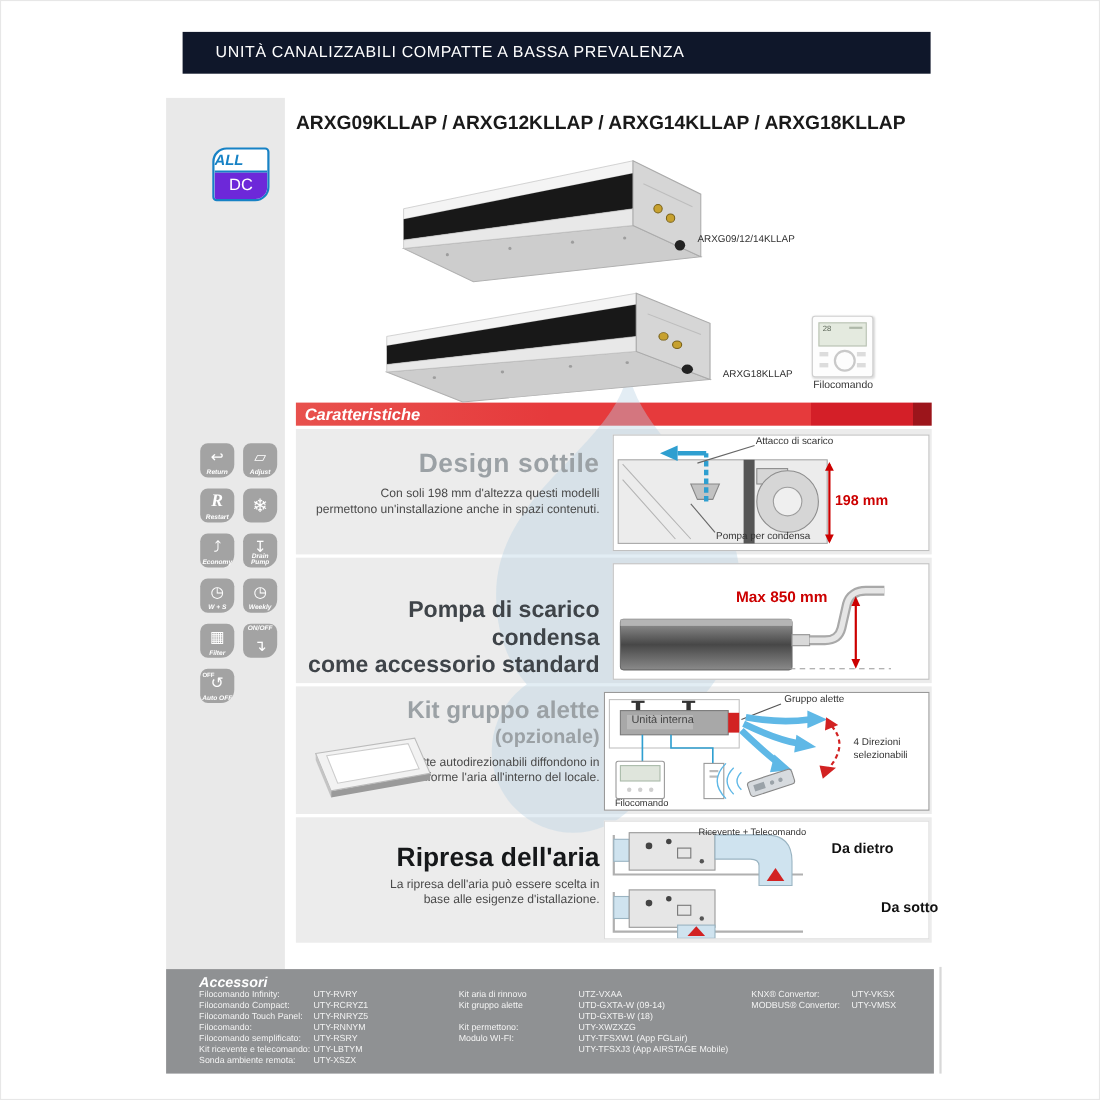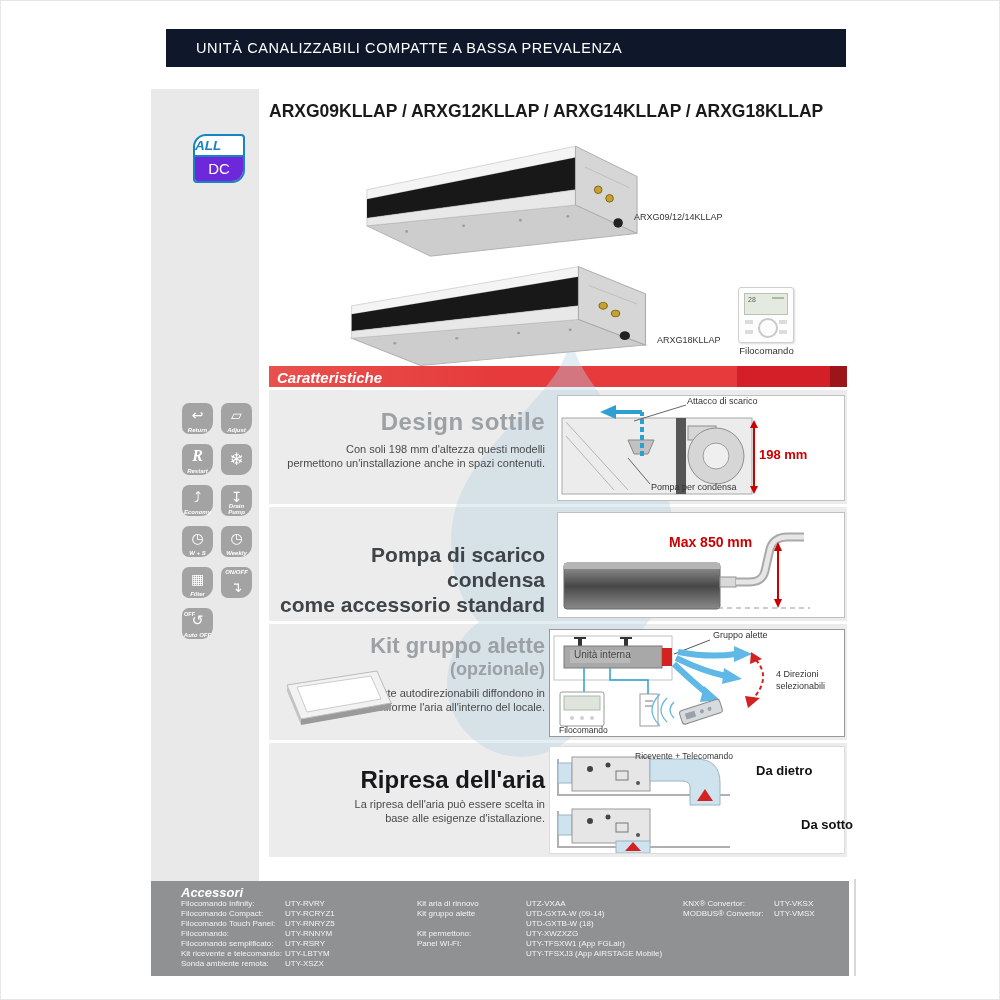--- a/index.html
+++ b/index.html
@@ -84,21 +84,21 @@
       <div class="acc-row"><span class="l">Filocomando:</span><span class="v">UTY-RNNYM</span></div>
       <div class="acc-row"><span class="l">Filocomando semplificato:</span><span class="v">UTY-RSRY</span></div>
       <div class="acc-row"><span class="l">Kit ricevente e telecomando:</span><span class="v">UTY-LBTYM</span></div>
       <div class="acc-row"><span class="l">Sonda ambiente remota:</span><span class="v">UTY-XSZX</span></div>
     </div>
     <div class="acc-col c2" style="left:266px;">
       <div class="acc-row"><span class="l">Kit aria di rinnovo</span><span class="v">UTZ-VXAA</span></div>
       <div class="acc-row"><span class="l">Kit gruppo alette</span><span class="v">UTD-GXTA-W (09-14)</span></div>
       <div class="acc-row"><span class="l"></span><span class="v">UTD-GXTB-W (18)</span></div>
       <div class="acc-row"><span class="l">Kit permettono:</span><span class="v">UTY-XWZXZG</span></div>
-      <div class="acc-row"><span class="l">Panel WI-FI:</span><span class="v">UTY-TFSXW1 (App FGLair)</span></div>
+      <div class="acc-row"><span class="l">Modulo WI-FI:</span><span class="v">UTY-TFSXW1 (App FGLair)</span></div>
       <div class="acc-row"><span class="l"></span><span class="v">UTY-TFSXJ3 (App AIRSTAGE Mobile)</span></div>
     </div>
     <div class="acc-col c3" style="left:532px;">
       <div class="acc-row"><span class="l">KNX® Convertor:</span><span class="v">UTY-VKSX</span></div>
       <div class="acc-row"><span class="l">MODBUS® Convertor:</span><span class="v">UTY-VMSX</span></div>
     </div>
   </div>
   <div class="abs edgeline"></div>
 
   <svg class="abs wm" width="300" height="460" viewBox="0 0 300 460">

